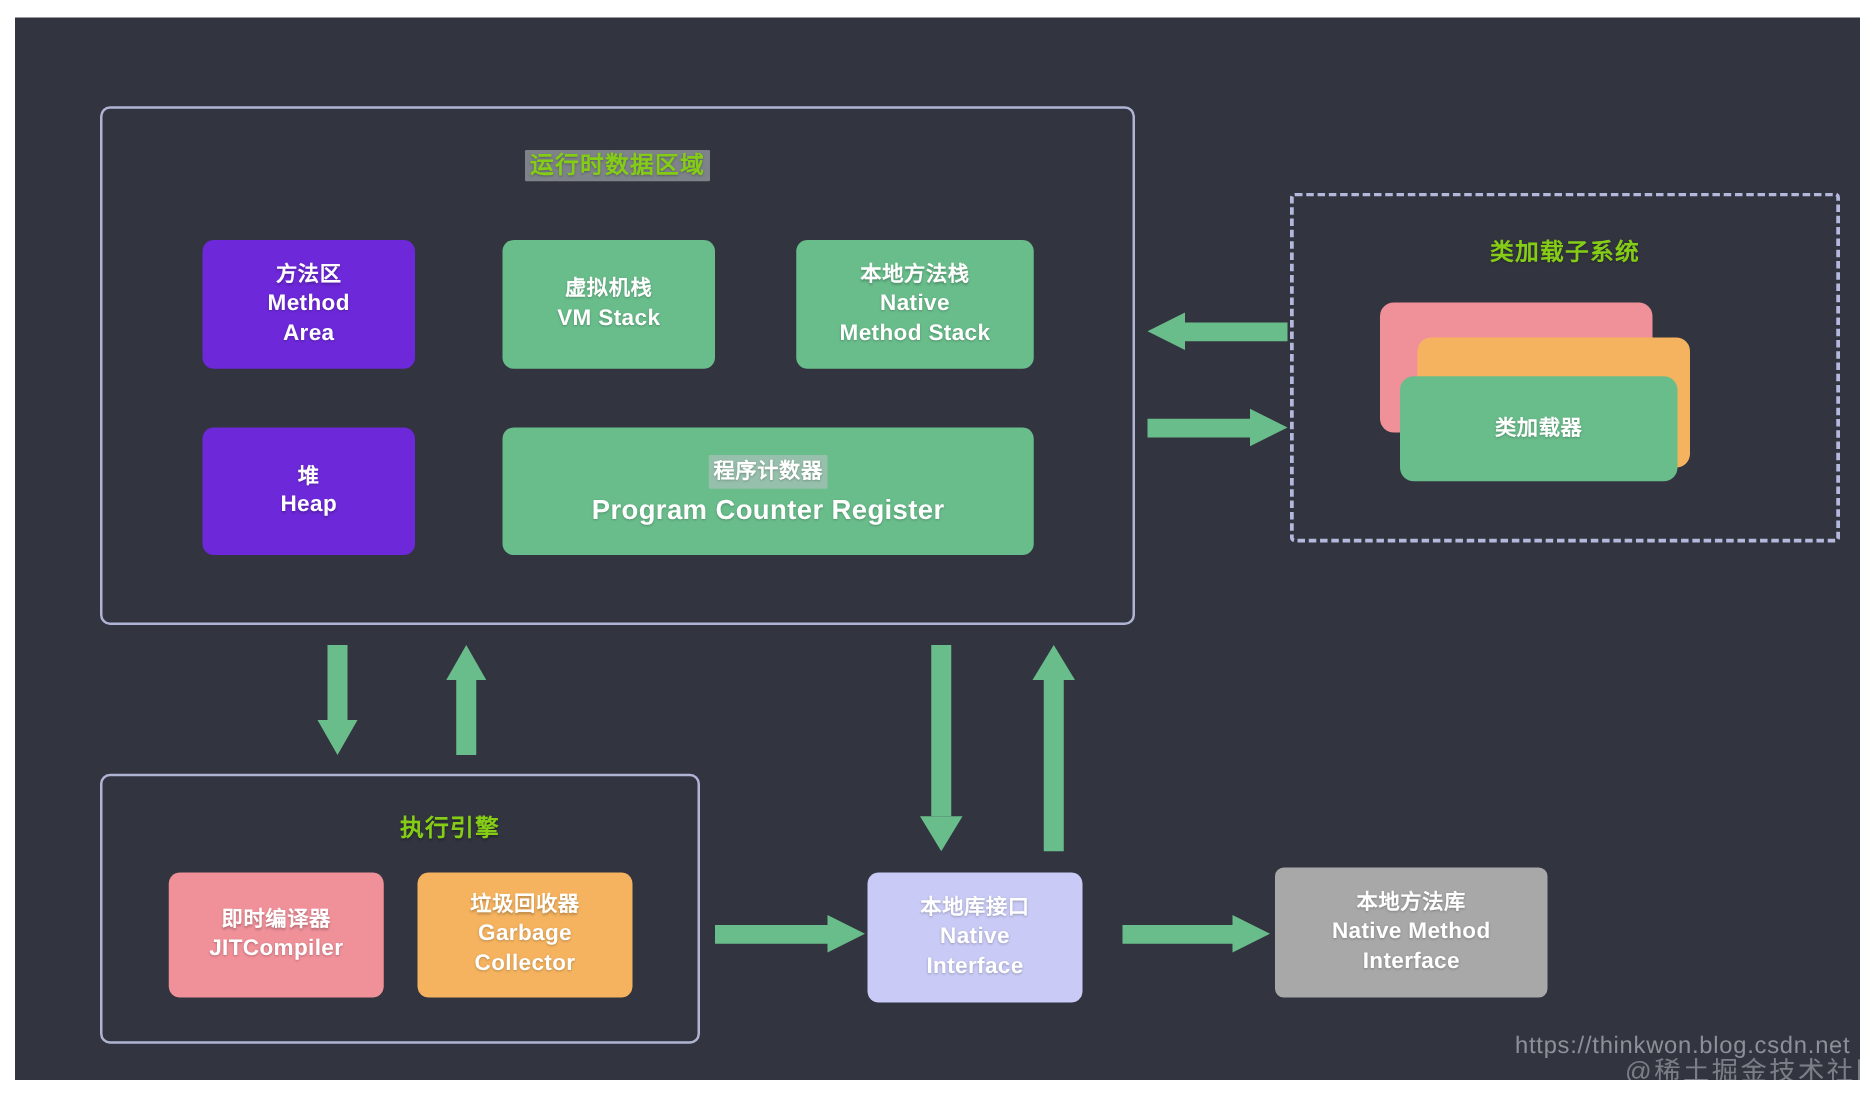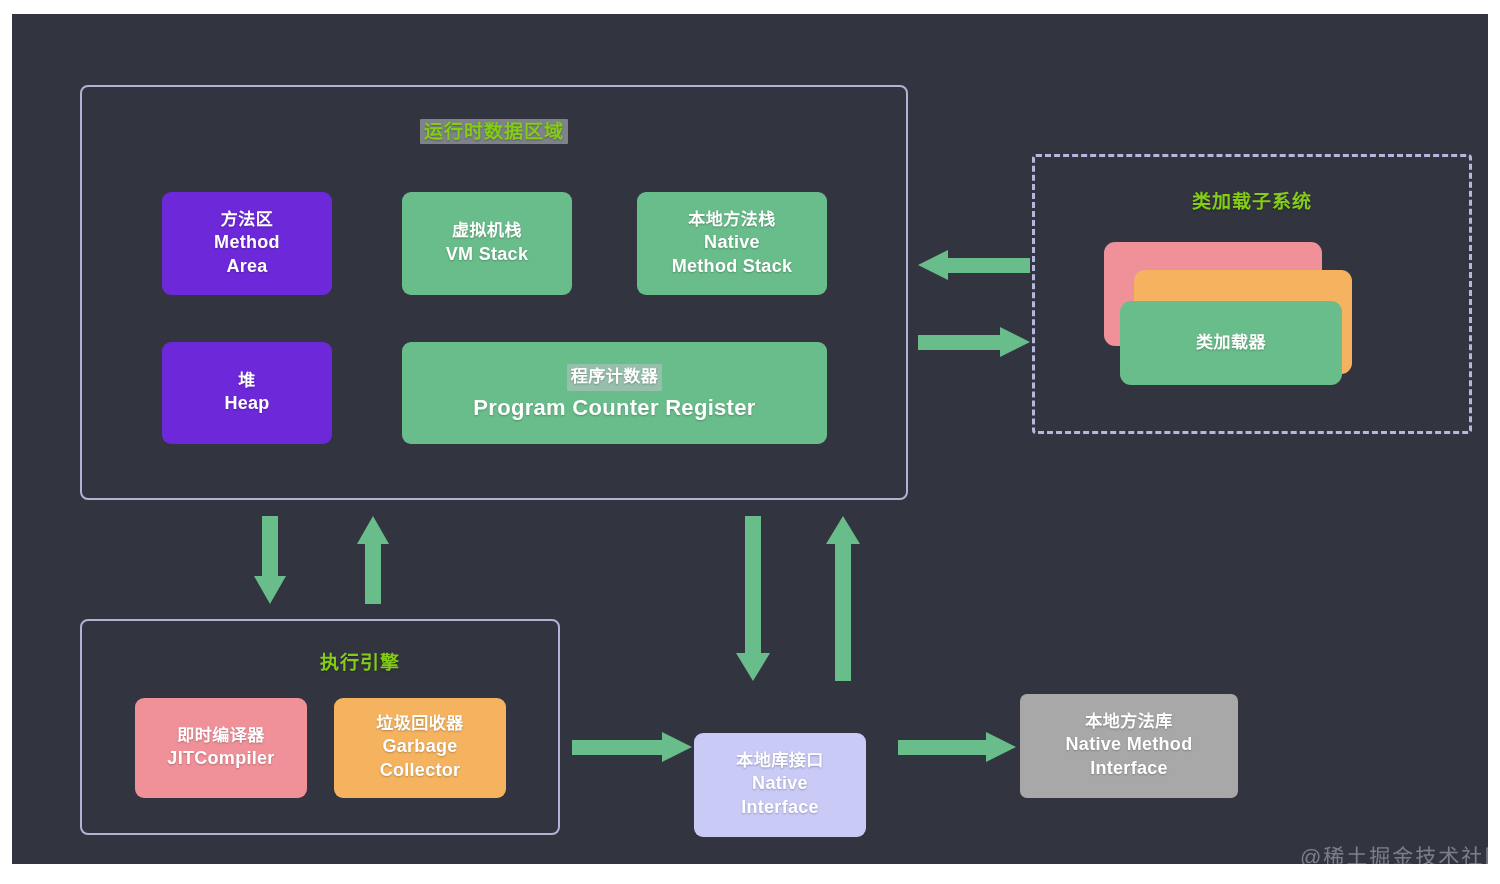--- a/index.html
+++ b/index.html
@@ -198,32 +198,33 @@
     <span class="cn">垃圾回收器</span>
     <span class="en">Garbage</span>
     <span class="en">Collector</span>
   </div>
 
   <div class="arrow" style="left:560px; top:718px; width:120px; height:30px;">
     <div class="shaft" style="left:0px; top:8px; width:92px; height:15px;"></div>
     <div class="head" style="right:0px; top:0px; border-top:15px solid transparent; border-bottom:15px solid transparent; border-left:30px solid #69bd8b;"></div>
   </div>
 
-  <div class="node lilac" style="left:682px; top:719px; width:172px; height:104px; color:#ffffff;">
+  <div class="node lilac" style="left:682px; top:684px; width:172px; height:104px; color:#ffffff;">
     <span class="cn">本地库接口</span>
     <span class="en">Native</span>
     <span class="en">Interface</span>
   </div>
 
   <div class="arrow" style="left:886px; top:718px; width:118px; height:30px;">
     <div class="shaft" style="left:0px; top:8px; width:90px; height:15px;"></div>
     <div class="head" style="right:0px; top:0px; border-top:15px solid transparent; border-bottom:15px solid transparent; border-left:30px solid #69bd8b;"></div>
   </div>
 
   <div class="node grey" style="left:1008px; top:680px; width:218px; height:104px; border-radius:7px;">
     <span class="cn">本地方法库</span>
     <span class="en">Native Method</span>
     <span class="en">Interface</span>
   </div>
 
+  <div class="watermark" style="left:1200px; top:812px;">https://thinkwon.blog.csdn.net</div>
   <div class="watermark cjk" style="left:1288px; top:826px;">@稀土掘金技术社区</div>
 
 </div>
 
 </body></html>

